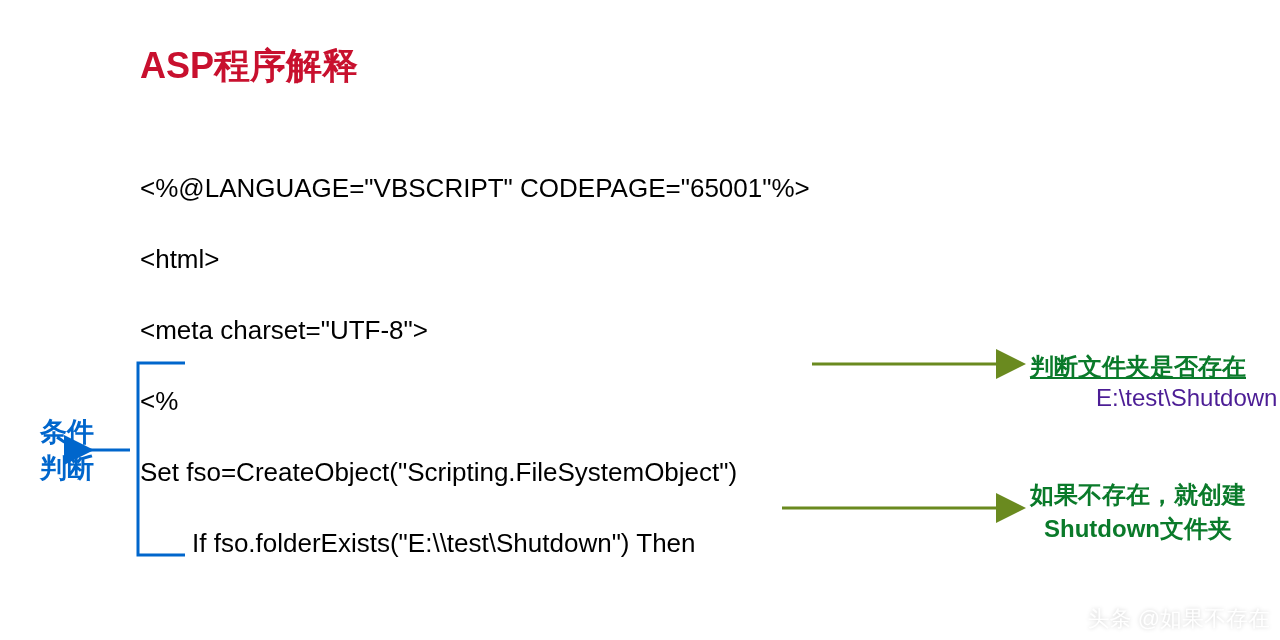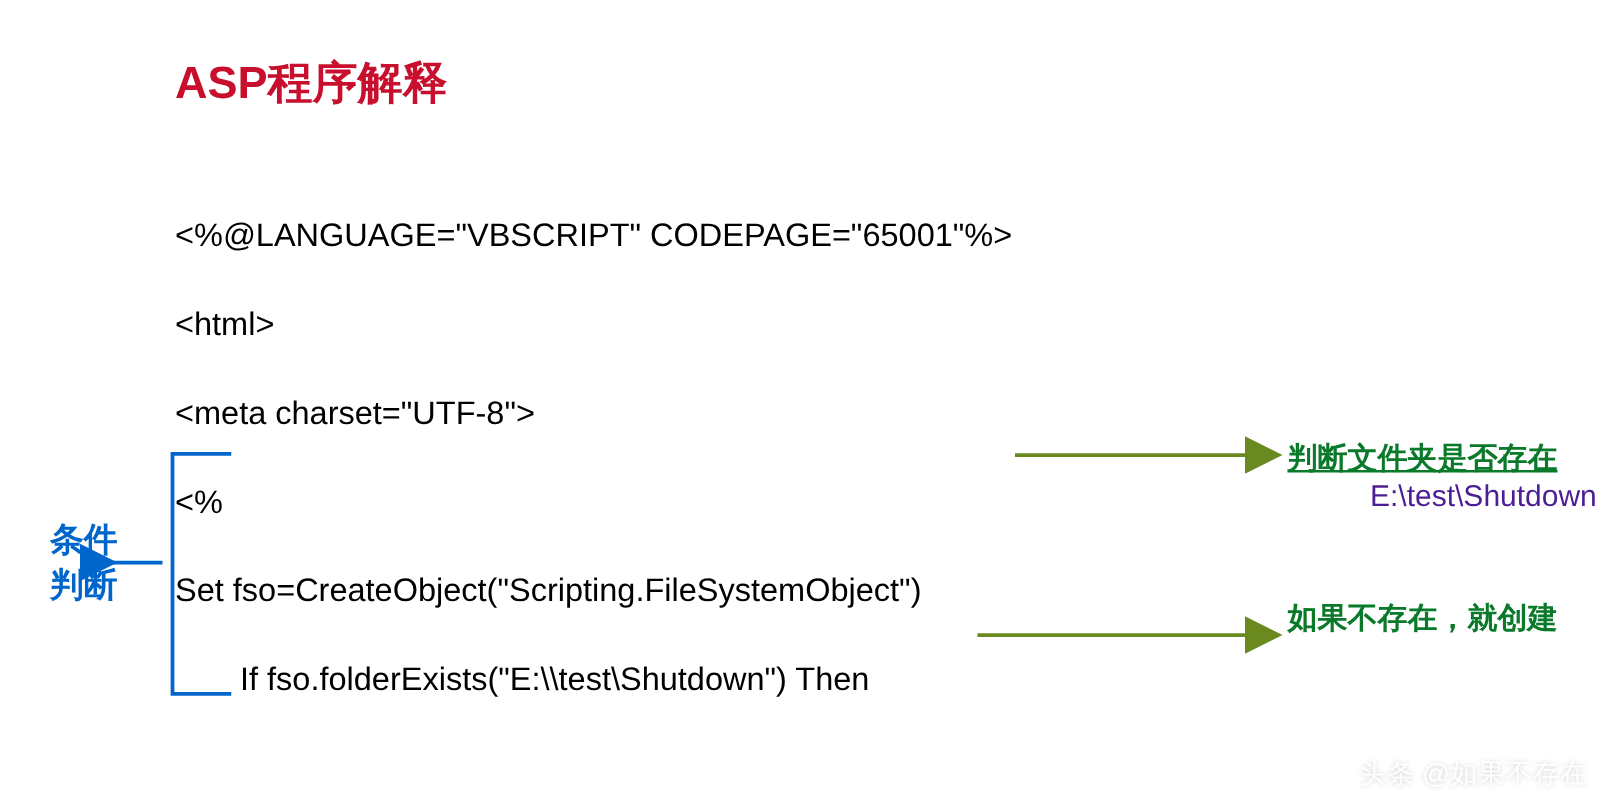--- a/index.html
+++ b/index.html
@@ -110,20 +110,21 @@
 <div class="left-label">
   <div>条件</div>
   <div>判断</div>
 </div>
 
 <div class="note-right-1">判断文件夹是否存在</div>
 <div class="note-right-1-sub">E:\test\Shutdown</div>
 
 <div class="note-right-2">
   <div>如果不存在，就创建</div>
+  <div><span class="strong">Shutdown</span><span>文件夹</span></div>
 </div>
 
 <svg class="annotations">
   <defs>
     <marker id="arrow-blue" markerWidth="10" markerHeight="10" refX="2" refY="5" orient="auto">
       <path d="M10,0 L0,5 L10,10 Z" fill="#0066cc"></path>
     </marker>
     <marker id="arrow-green" markerWidth="10" markerHeight="10" refX="8" refY="5" orient="auto">
       <path d="M0,0 L10,5 L0,10 Z" fill="#6a8a1f"></path>
     </marker>

